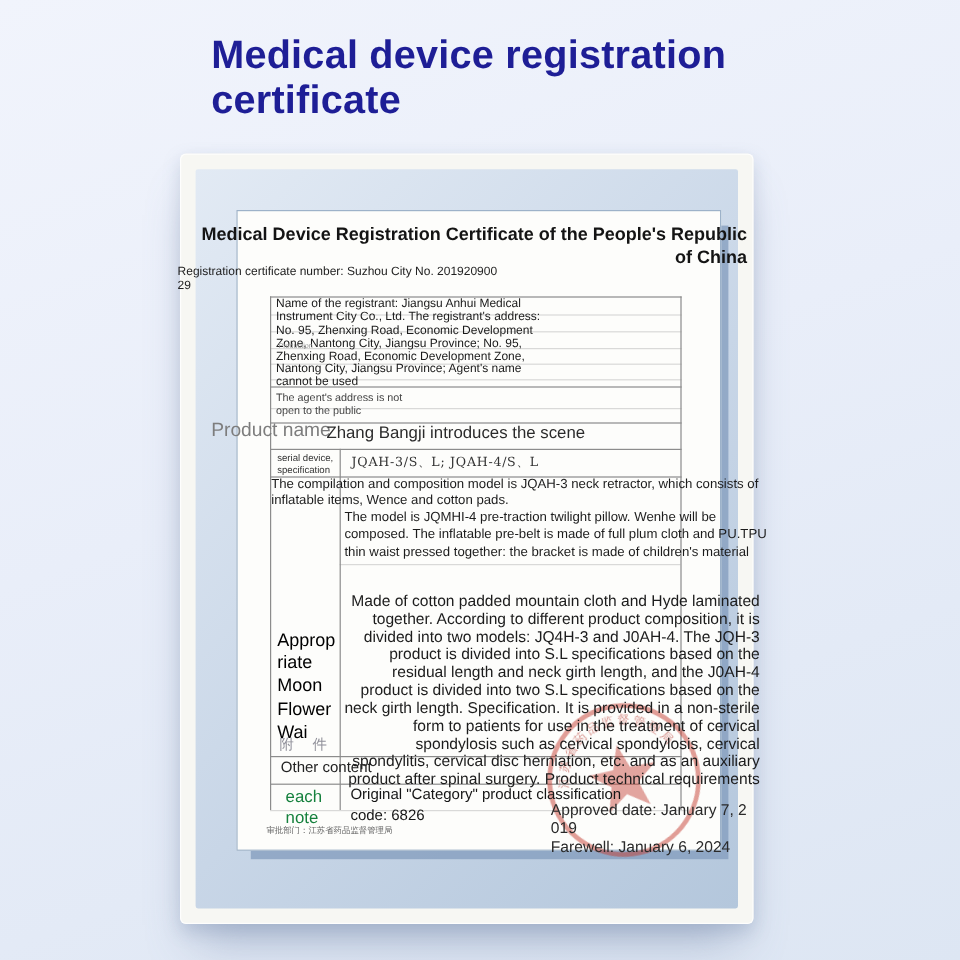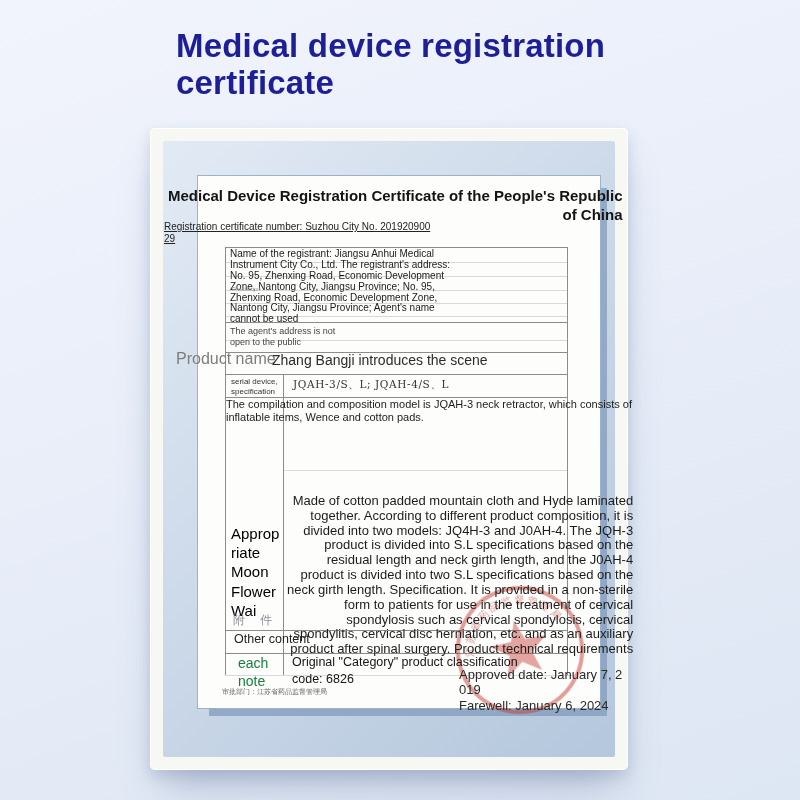--- a/index.html
+++ b/index.html
@@ -36,21 +36,21 @@
   }
 
   
   .lines,.overlay{position:absolute;left:0;top:0;width:800px;height:800px;}
   .tl{position:absolute;background:#8c8c8c;}
   .tlf{position:absolute;background:#b5b5b5;opacity:.5;}
 
   .txt{position:absolute;color:#1d1d1d;}
   .ml{white-space:pre-line;}
   .cert-heading{left:168px;top:186px;font-size:15px;font-weight:600;line-height:1.28;color:#141414;text-align:right;}
-  .reg-num{left:164px;top:221px;font-size:10px;line-height:1.15;color:#222;text-decoration:underline;}
+  .reg-num{left:148px;top:221px;font-size:10px;line-height:1.15;color:#222;}
   .registrant{left:230px;top:249px;font-size:10px;line-height:1.09;color:#1a1a1a;}
   .watermark{left:232px;top:286px;font-size:6px;color:#9a9a9a;}
   .agent-note{left:230px;top:326px;font-size:9px;line-height:1.25;color:#444;}
   .prod-label{left:176px;top:350px;font-size:16px;color:#7d7d7d;}
   .prod-value{left:236px;top:352px;font-size:14px;color:#2b2b2b;margin-left:36px;}
   .serial-label{left:231px;top:377px;font-size:8px;line-height:1.25;color:#333;}
   .serial-value{left:293px;top:378px;font-size:10.5px;letter-spacing:.6px;
                 font-family:"DejaVu Serif",serif;color:#333;}
   .composition{left:226px;top:398px;font-size:11px;line-height:1.2;color:#1c1c1c;}
   .model-desc{left:287px;top:424px;font-size:11px;line-height:1.3;color:#1c1c1c;}
@@ -132,20 +132,23 @@
     <div class="txt watermark">Production</div>
     <div class="txt agent-note ml">The agent's address is not
 open to the public</div>
     <div class="txt prod-label">Product name</div>
     <div class="txt prod-value">Zhang Bangji introduces the scene</div>
     <div class="txt serial-label ml">serial device,
 specification</div>
     <div class="txt serial-value">JQAH-3/S、L; JQAH-4/S、L</div>
     <div class="txt composition ml">The compilation and composition model is JQAH-3 neck retractor, which consists of
 inflatable items, Wence and cotton pads.</div>
+    <div class="txt model-desc ml">The model is JQMHI-4 pre-traction twilight pillow. Wenhe will be
+composed. The inflatable pre-belt is made of full plum cloth and PU.TPU
+thin waist pressed together: the bracket is made of children's material</div>
     <div class="txt scope-label ml">Approp
 riate
 Moon
 Flower
 Wai</div>
     <div class="txt attachment">附 件</div>
     <div class="txt scope-desc ml">Made of cotton padded mountain cloth and Hyde laminated
 together. According to different product composition, it is
 divided into two models: JQ4H-3 and J0AH-4. The JQH-3
 product is divided into S.L specifications based on the

